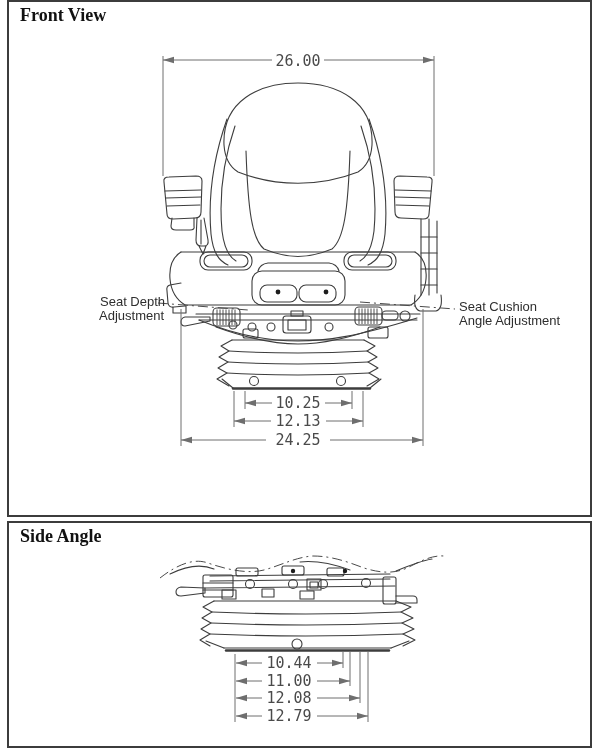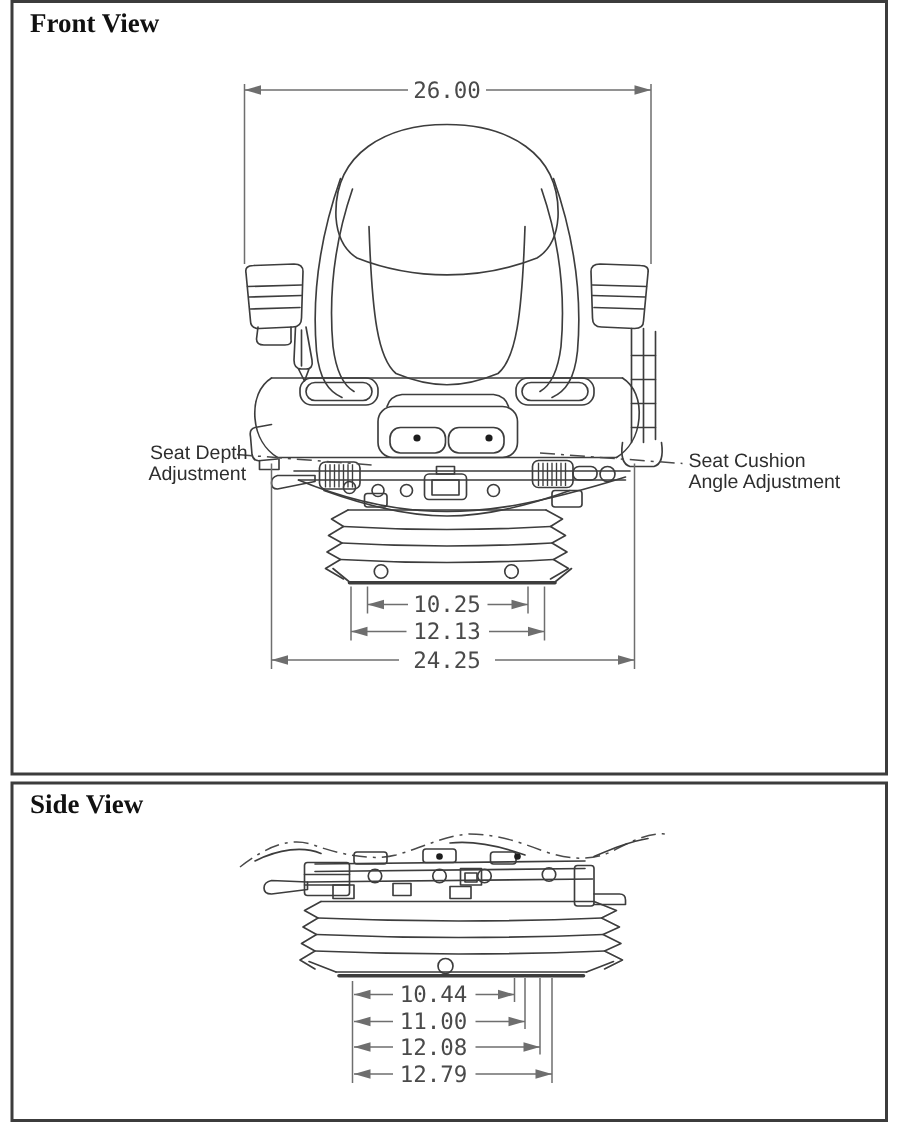--- a/index.html
+++ b/index.html
@@ -162,21 +162,21 @@
 
       <g>
         <path class="leader" d="M 360,303 L 455,310"></path>
         <text class="labeltext" x="459" y="312">Seat Cushion</text>
         <text class="labeltext" x="459" y="326">Angle Adjustment</text>
       </g>
     </svg>
   </div>
 
   <div class="panel panel-side">
-    <div class="panel-title">Side View</div>
+    <div class="panel-title">Side Angle</div>
 
     <svg width="581" height="223" viewBox="9 523 581 223">
 
       <g>
         <path class="leader" d="M 160,578 C 178,564 194,558 208,563 C 228,570 248,574 264,570 C 282,565 296,557 313,556 C 332,556 348,562 364,568 C 380,573 394,574 407,568 C 419,562 431,555 444,556"></path>
         <path class="draw" d="M 170,574 C 186,566 202,564 214,569"></path>
         <path class="draw" d="M 300,562 C 318,560 336,565 350,570"></path>
         <path class="draw" d="M 396,571 C 408,566 420,561 432,559"></path>
       </g>
 

